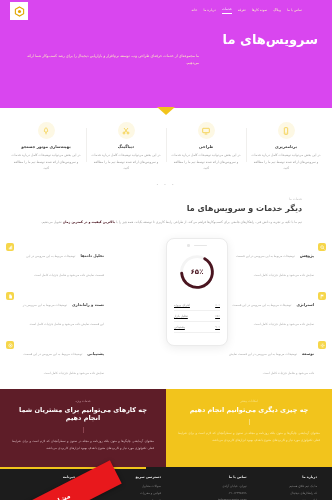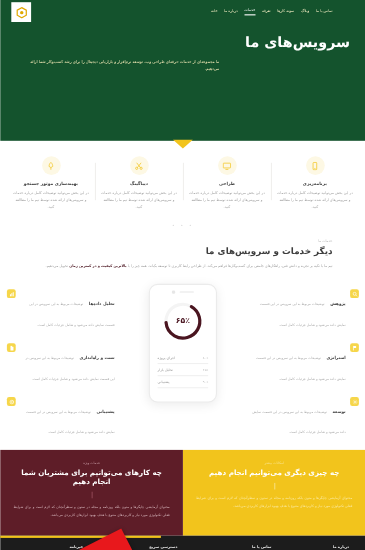--- a/index.html
+++ b/index.html
@@ -6,22 +6,22 @@
   html,body { width:332px; height:500px; }
   body {
     font-family:"DejaVu Sans","Liberation Sans",sans-serif;
     background:#ffffff; overflow:hidden; direction:rtl;
     -webkit-font-smoothing:antialiased;
   }
   .page { width:332px; height:500px; position:relative; overflow:hidden; }
 
   
   .hero {
-    position:relative; height:128px;
-    background:#14532d;
+    position:relative; height:108px;
+    background:#d946ef;
   }
   .navbar {
     height:22px; display:flex; align-items:center;
     padding:0 6px; direction:rtl;
   }
   .logo-box {
     width:18px; height:18px; background:#ffffff;
     display:flex; align-items:center; justify-content:center;
     margin-right:auto; margin-left:4px; order:2;
   }
@@ -100,22 +100,23 @@
 
   
   .showcase {
     display:flex; align-items:flex-start; padding:4px 6px 0 6px;
     position:relative; min-height:112px;
   }
   .col { width:98px; padding-top:4px; }
   .col-right { order:1; }
   .col-left  { order:3; }
   .phone-wrap {
-    order:2; flex:1; display:flex; justify-content:center;
+    order:2; flex:1; display:flex; 
     position:relative;
+    text-decoration:underline;
   }
   .srv {
     display:flex; gap:4px; margin-bottom:11px;
   }
   .srv-ico {
     width:8px; height:8px; border-radius:2px; flex:0 0 8px;
     background:#f6d64a; display:flex; align-items:center; justify-content:center;
     margin-top:1px;
   }
   .srv-ico svg { display:block; }

